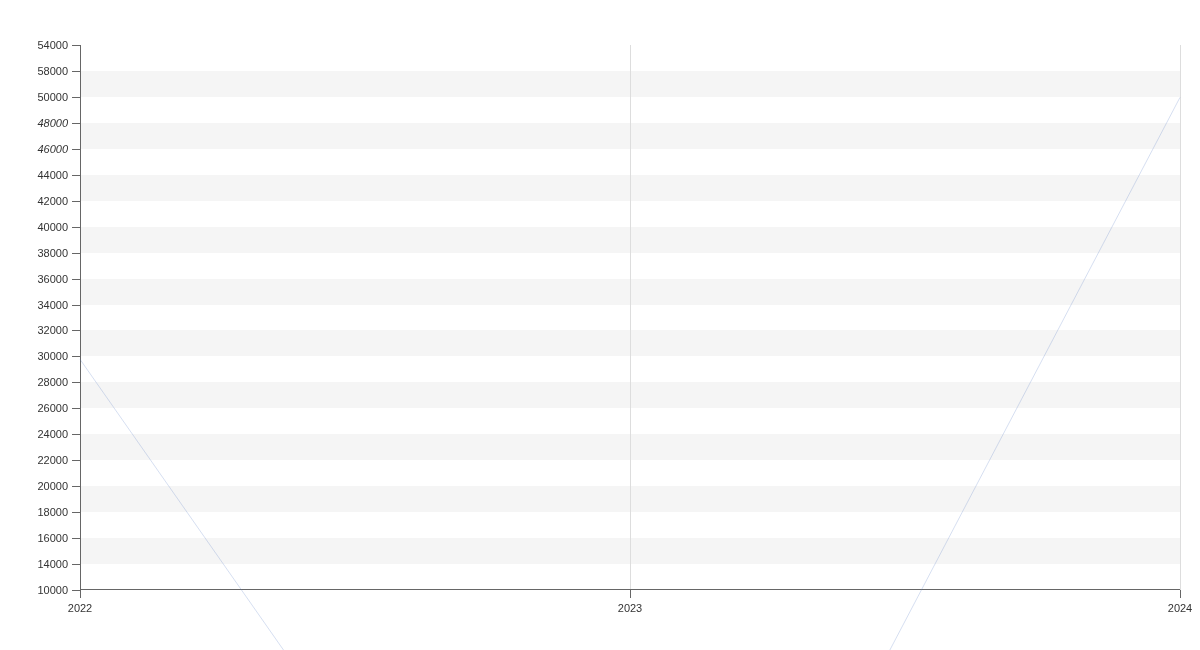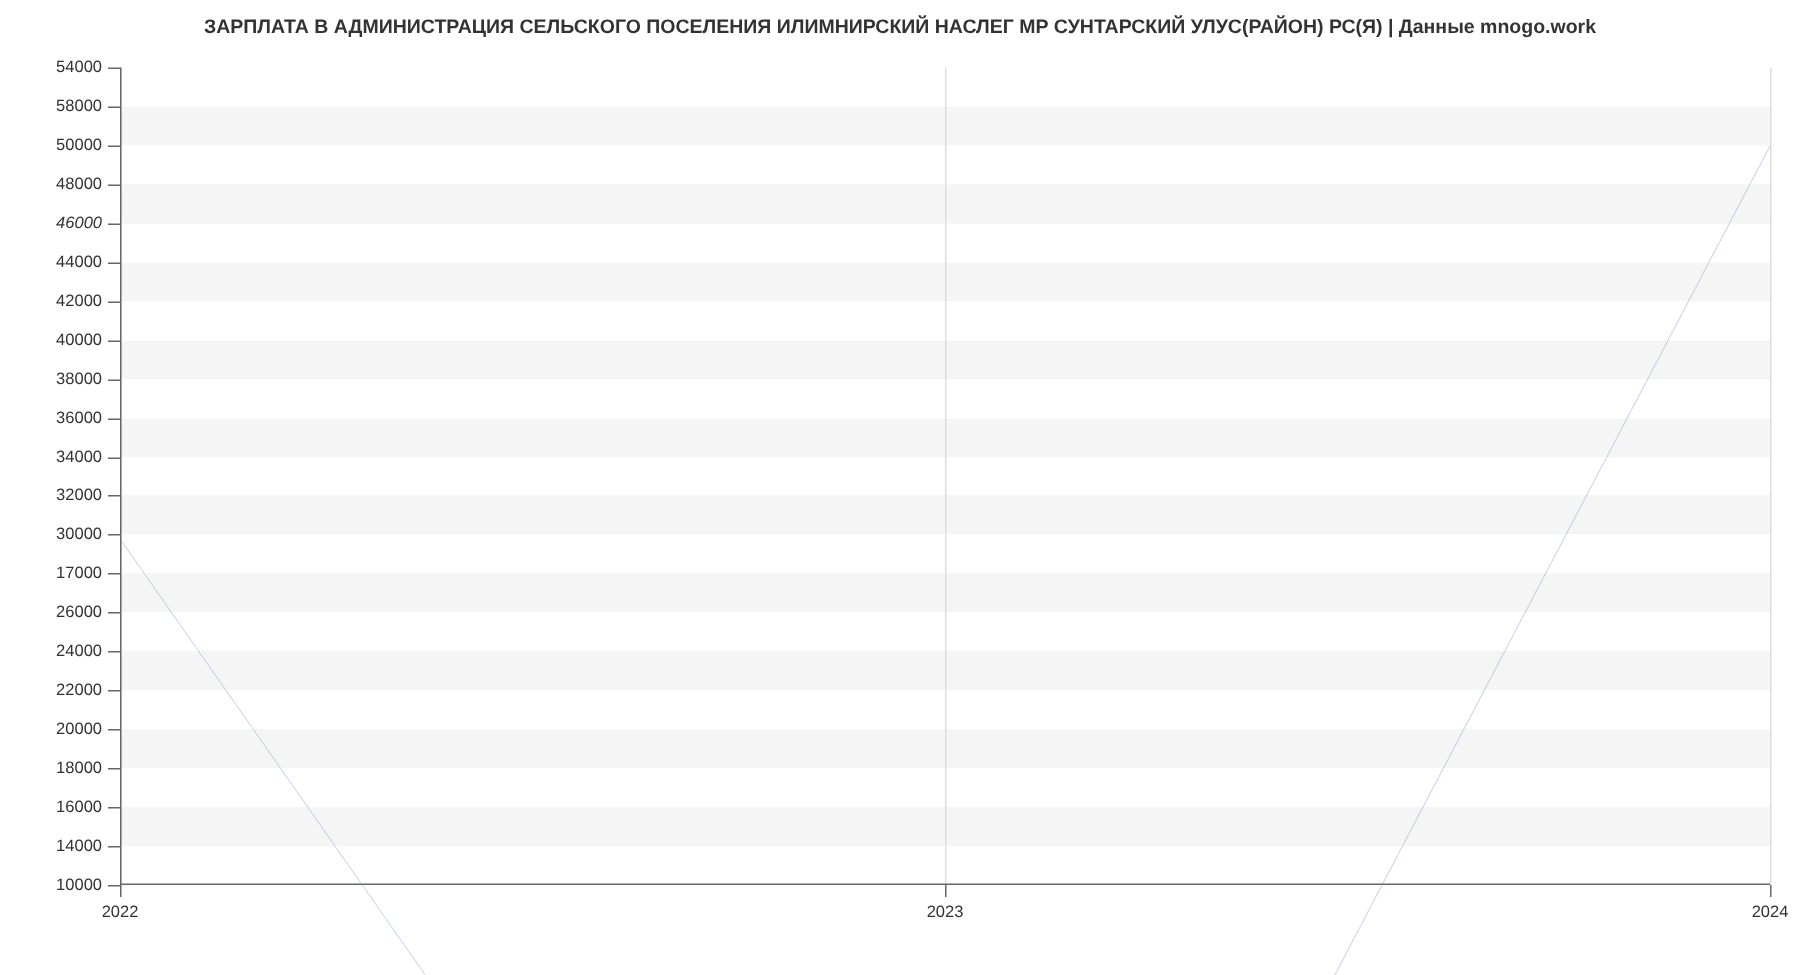--- a/index.html
+++ b/index.html
@@ -16,21 +16,20 @@
     .y-label { position: absolute; right: 100%; margin-right: 12px; font-size: 11px; color: #333; transform: translateY(-50%); white-space: nowrap; }
     .x-tick { position: absolute; bottom: -8px; width: 1px; height: 8px; background: #666; }
     .x-label { position: absolute; top: 100%; margin-top: 12px; font-size: 11px; color: #333; transform: translateX(-50%); white-space: nowrap; }
     .data-line { position: absolute; inset: 0; overflow: visible; }
     .v-grid { position: absolute; top: 0; bottom: 0; width: 1px; background: #ddd; }
   </style>
 </head>
 <body>
 
 <div class="chart-container">
-  <div class="chart-title">ЗАРПЛАТА В АДМИНИСТРАЦИЯ СЕЛЬСКОГО ПОСЕЛЕНИЯ ИЛИМНИРСКИЙ НАСЛЕГ МР СУНТАРСКИЙ УЛУС(РАЙОН) РС(Я) | Данные mnogo.work</div>
   <div class="plot-area">
     <div class="plot-bg" id="plot-bg">
         <div class="grid-band" style="top: 90.4762%; height: 4.7619%;"></div>
         <div class="grid-band" style="top: 80.9524%; height: 4.7619%;"></div>
         <div class="grid-band" style="top: 71.4286%; height: 4.7619%;"></div>
         <div class="grid-band" style="top: 61.9048%; height: 4.7619%;"></div>
         <div class="grid-band" style="top: 52.381%; height: 4.7619%;"></div>
         <div class="grid-band" style="top: 42.8571%; height: 4.7619%;"></div>
         <div class="grid-band" style="top: 33.3333%; height: 4.7619%;"></div>
         <div class="grid-band" style="top: 23.8095%; height: 4.7619%;"></div>
@@ -55,41 +54,41 @@
       <div class="y-label" style="top: 85.7143%; margin-left: 43px;">18000</div>
       <div class="y-tick" style="top: 80.9524%;"></div>
       <div class="y-label" style="top: 80.9524%;">20000</div>
       <div class="y-tick" style="top: 76.1905%;"></div>
       <div class="y-label" style="top: 76.1905%;">22000</div>
       <div class="y-tick" style="top: 71.4286%;"></div>
       <div class="y-label" style="top: 71.4286%;">24000</div>
       <div class="y-tick" style="top: 66.6667%;"></div>
       <div class="y-label" style="top: 66.6667%;">26000</div>
       <div class="y-tick" style="top: 61.9048%;"></div>
-      <div class="y-label" style="top: 61.9048%;">17000</div>
+      <div class="y-label" style="top: 61.9048%;">28000</div>
       <div class="y-tick" style="top: 57.1429%;"></div>
       <div class="y-label" style="top: 57.1429%;">30000</div>
       <div class="y-tick" style="top: 52.381%;"></div>
       <div class="y-label" style="top: 52.381%;">32000</div>
       <div class="y-tick" style="top: 47.619%;"></div>
       <div class="y-label" style="top: 47.619%;">34000</div>
       <div class="y-tick" style="top: 42.8571%;"></div>
       <div class="y-label" style="top: 42.8571%;">36000</div>
       <div class="y-tick" style="top: 38.0952%;"></div>
       <div class="y-label" style="top: 38.0952%;">38000</div>
       <div class="y-tick" style="top: 33.3333%;"></div>
       <div class="y-label" style="top: 33.3333%;">40000</div>
       <div class="y-tick" style="top: 28.5714%;"></div>
       <div class="y-label" style="top: 28.5714%;">42000</div>
       <div class="y-tick" style="top: 23.8095%;"></div>
       <div class="y-label" style="top: 23.8095%;">44000</div>
       <div class="y-tick" style="top: 19.0476%;"></div>
       <div class="y-label" style="top: 19.0476%; font-style: italic;">46000</div>
       <div class="y-tick" style="top: 14.2857%;"></div>
-      <div class="y-label" style="top: 14.2857%;">48000</div>
+      <div class="y-label" style="top: 14.2857%; font-style: italic;">48000</div>
       <div class="y-tick" style="top: 9.52381%;"></div>
       <div class="y-label" style="top: 9.52381%;">50000</div>
       <div class="y-tick" style="top: 4.7619%;"></div>
       <div class="y-label" style="top: 4.7619%;">58000</div>
       <div class="y-tick" style="top: 0%;"></div>
       <div class="y-label" style="top: 0%;">54000</div>
       <div class="x-tick" style="left: 0%;"></div>
       <div class="x-label" style="left: 0%;">2022</div>
       <div class="x-tick" style="left: 50%;"></div>
       <div class="x-label" style="left: 50%;">2023</div>

